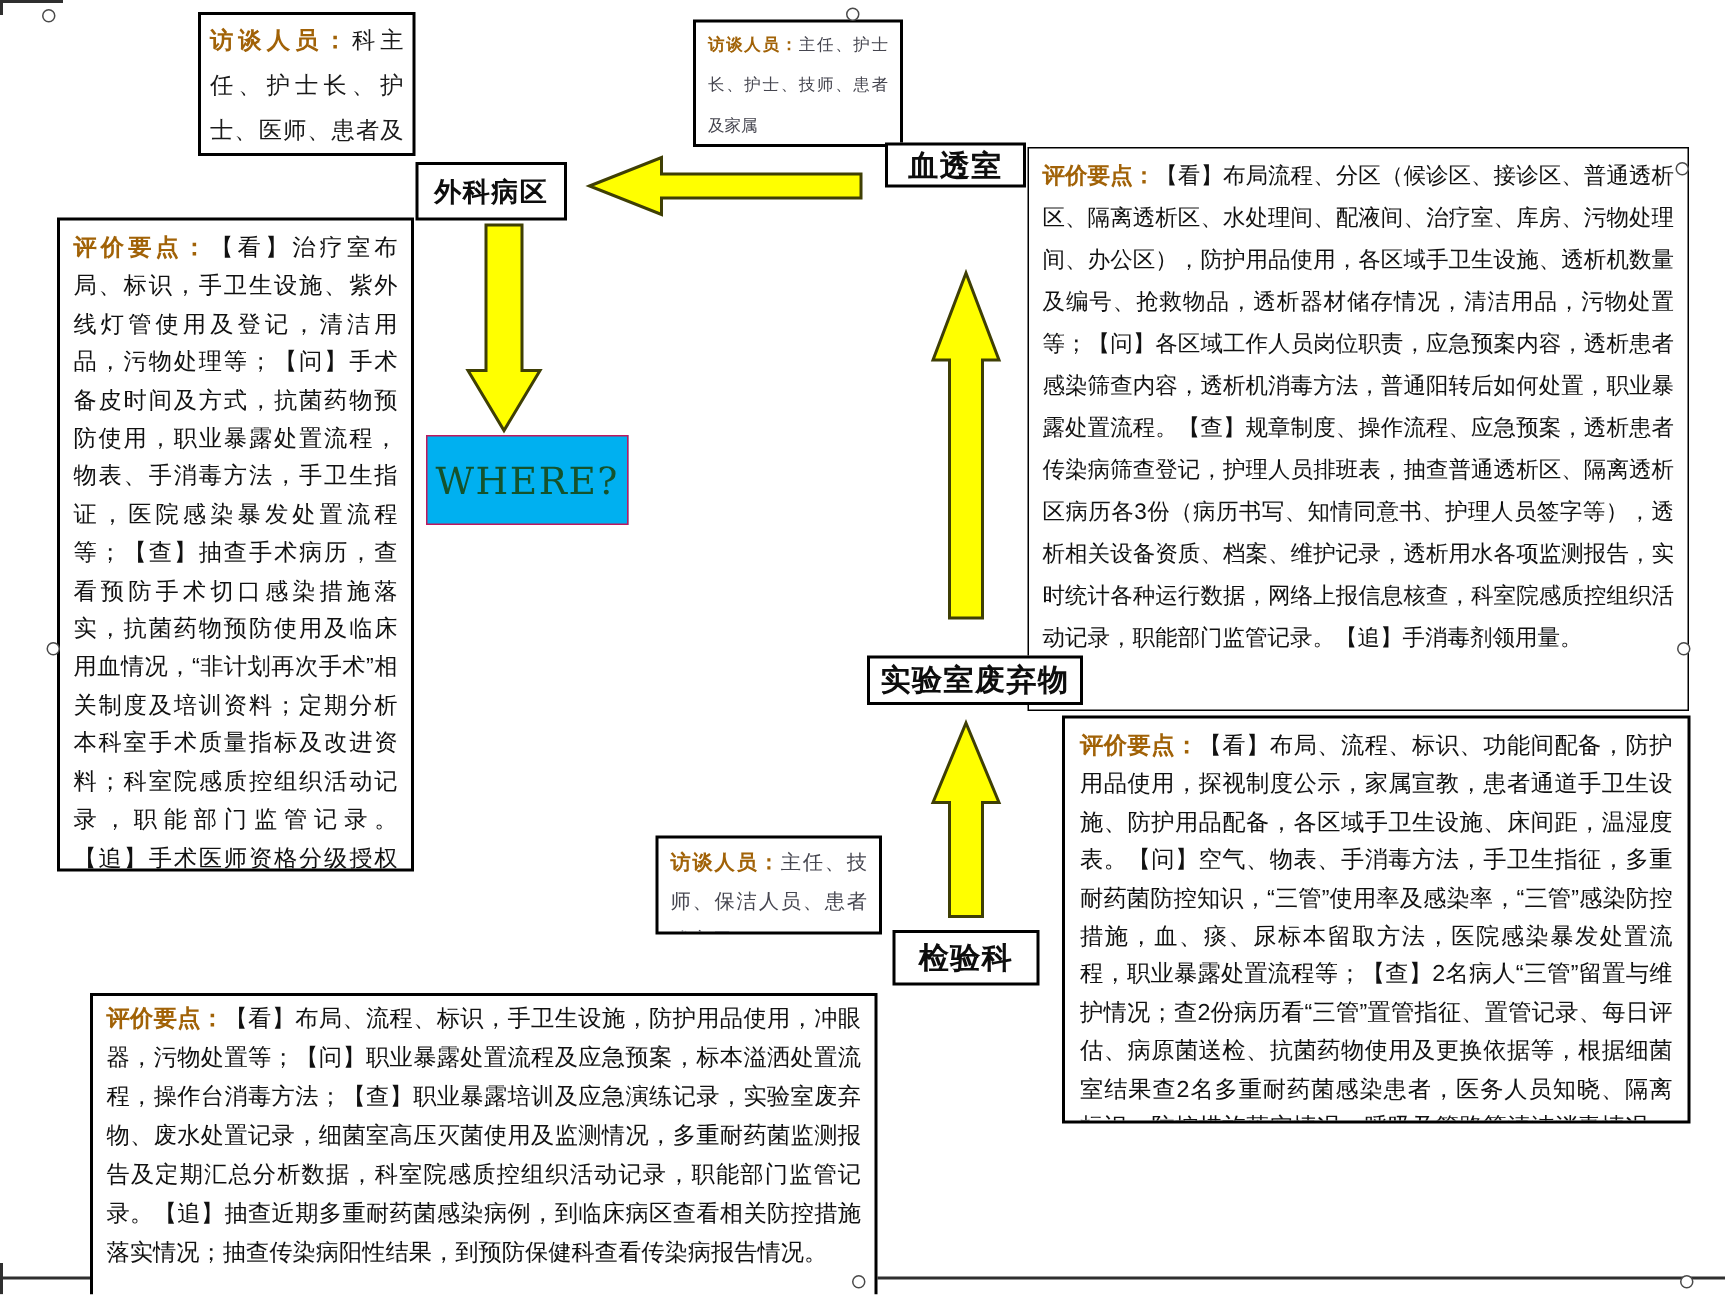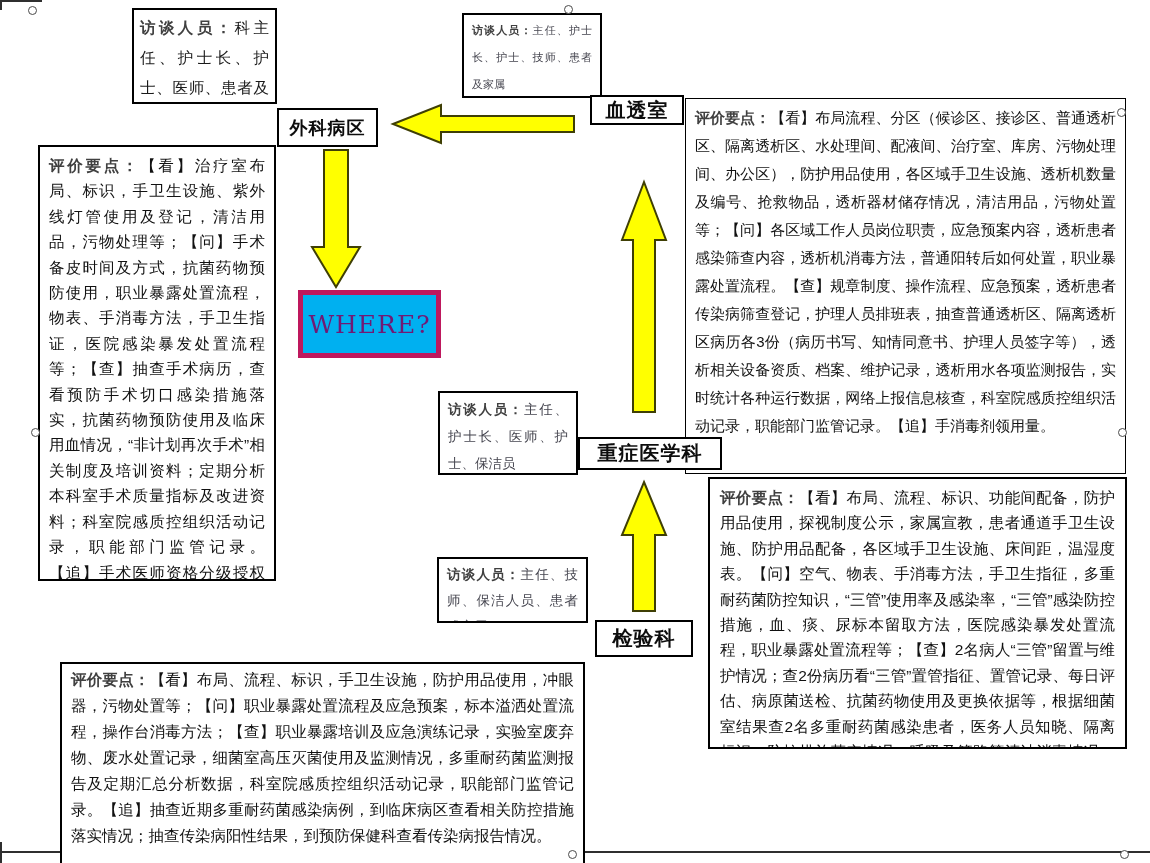--- a/index.html
+++ b/index.html
@@ -2,38 +2,38 @@
 <html><head>
 <meta charset="utf-8">
 <style>
   html,body{margin:0;padding:0;background:#fff;}
   #stage{
     position:relative;width:1150px;height:863px;background:#ffffff;overflow:hidden;
     font-family:"Liberation Sans","DejaVu Sans",sans-serif;color:#111;
   }
   .box{position:absolute;background:#fff;border:2px solid #000;box-sizing:border-box;
        text-align:justify;overflow:hidden;z-index:4;}
-  .bold{font-weight:bold;color:#404040;}
+  .bold{font-weight:bold;color:#a16207;}
   .dept{position:absolute;background:#fff;border:2px solid #000;box-sizing:border-box;
         display:flex;align-items:center;justify-content:center;font-weight:bold;
         font-size:19px;color:#0d0d0d;z-index:6;letter-spacing:1px;}
   
   #interview-1{left:132px;top:8px;width:145px;height:96px;font-size:15.5px;line-height:30px;padding:3px 6px;color:#1a1a1a;}
   #interview-2{left:462px;top:13px;width:140px;height:85px;font-size:11px;line-height:27px;padding:2px 8px;color:#45454f;}
   #interview-3{left:438px;top:391px;width:140px;height:84px;font-size:13.5px;line-height:27px;padding:3px 8px;color:#45454f;}
   #interview-4{left:437px;top:557px;width:151px;height:66px;font-size:13.5px;line-height:26px;padding:3px 8px;color:#45454f;}
   
   #label-surgical{left:277px;top:108px;width:101px;height:39px;font-size:18px;}
   #label-hemo{left:590px;top:95px;width:94px;height:30px;font-size:20px;}
   #label-icu{left:578px;top:437px;width:144px;height:33px;font-size:20px;}
   #label-lab{left:595px;top:620px;width:98px;height:37px;font-size:20px;}
   
-  #where-box{position:absolute;left:298px;top:290px;width:133px;height:58px;background:#00B0F0;
-     border:5px solid #be185d;display:flex;align-items:center;justify-content:center;
-     font-family:"DejaVu Serif","Liberation Serif",serif;font-size:25px;color:#701a75;
+  #where-box{position:absolute;left:284px;top:290px;width:133px;height:58px;background:#00B0F0;
+     border:1px solid #be185d;display:flex;align-items:center;justify-content:center;
+     font-family:"DejaVu Serif","Liberation Serif",serif;font-size:25px;color:#14532d;
      letter-spacing:1px;z-index:6;}
   
   #eval-surgical{left:38px;top:145px;width:238px;height:436px;font-size:15.5px;line-height:25.4px;padding:6px 9px;}
   #eval-hemo{left:685px;top:98px;width:441px;height:376px;font-size:15px;line-height:28px;padding:5px 9px;border-width:1.5px;}
   #eval-icu{left:708px;top:477px;width:419px;height:272px;font-size:15.5px;line-height:25.4px;padding:6px 10px;}
   #eval-lab{left:60px;top:662px;width:525px;height:208px;font-size:15.5px;line-height:26px;padding:3px 9px;}
   
   .edge{position:absolute;background:#2f2f2f;z-index:1;}
   
   .handle{position:absolute;width:9px;height:9px;border-radius:50%;background:#fff;
@@ -57,35 +57,32 @@
     <polygon points="644,182 666,240 655,240 655,412 633,412 633,240 622,240" fill="#FFFF00" stroke="#3f3f05" stroke-width="2"></polygon>
     <polygon points="644,482 666,535 655,535 655,611 633,611 633,535 622,535" fill="#FFFF00" stroke="#3f3f05" stroke-width="2"></polygon>
   </svg>
 
   <div class="box" id="interview-1">
     <span class="bold">访谈人员：</span><span>科主任、护士长、护士、医师、患者及家属</span>
   </div>
   <div class="box" id="interview-2">
     <span class="bold">访谈人员：</span><span>主任、护士长、护士、技师、患者及家属</span>
   </div>
-  <div class="box" id="interview-3">
-    <span class="bold">访谈人员：</span><span>主任、护士长、医师、护士、保洁员</span>
-  </div>
   <div class="box" id="interview-4">
     <span class="bold">访谈人员：</span><span>主任、技师、保洁人员、患者或家属</span>
   </div>
 
   <div class="dept" id="label-surgical">
     <span>外科病区</span>
   </div>
   <div class="dept" id="label-hemo">
     <span>血透室</span>
   </div>
   <div class="dept" id="label-icu">
-    <span>重症医学科</span>
+    <span>实验室废弃物</span>
   </div>
   <div class="dept" id="label-lab">
     <span>检验科</span>
   </div>
 
   <div id="where-box">
     <span>WHERE?</span>
   </div>
 
   <div class="box" id="eval-surgical">

